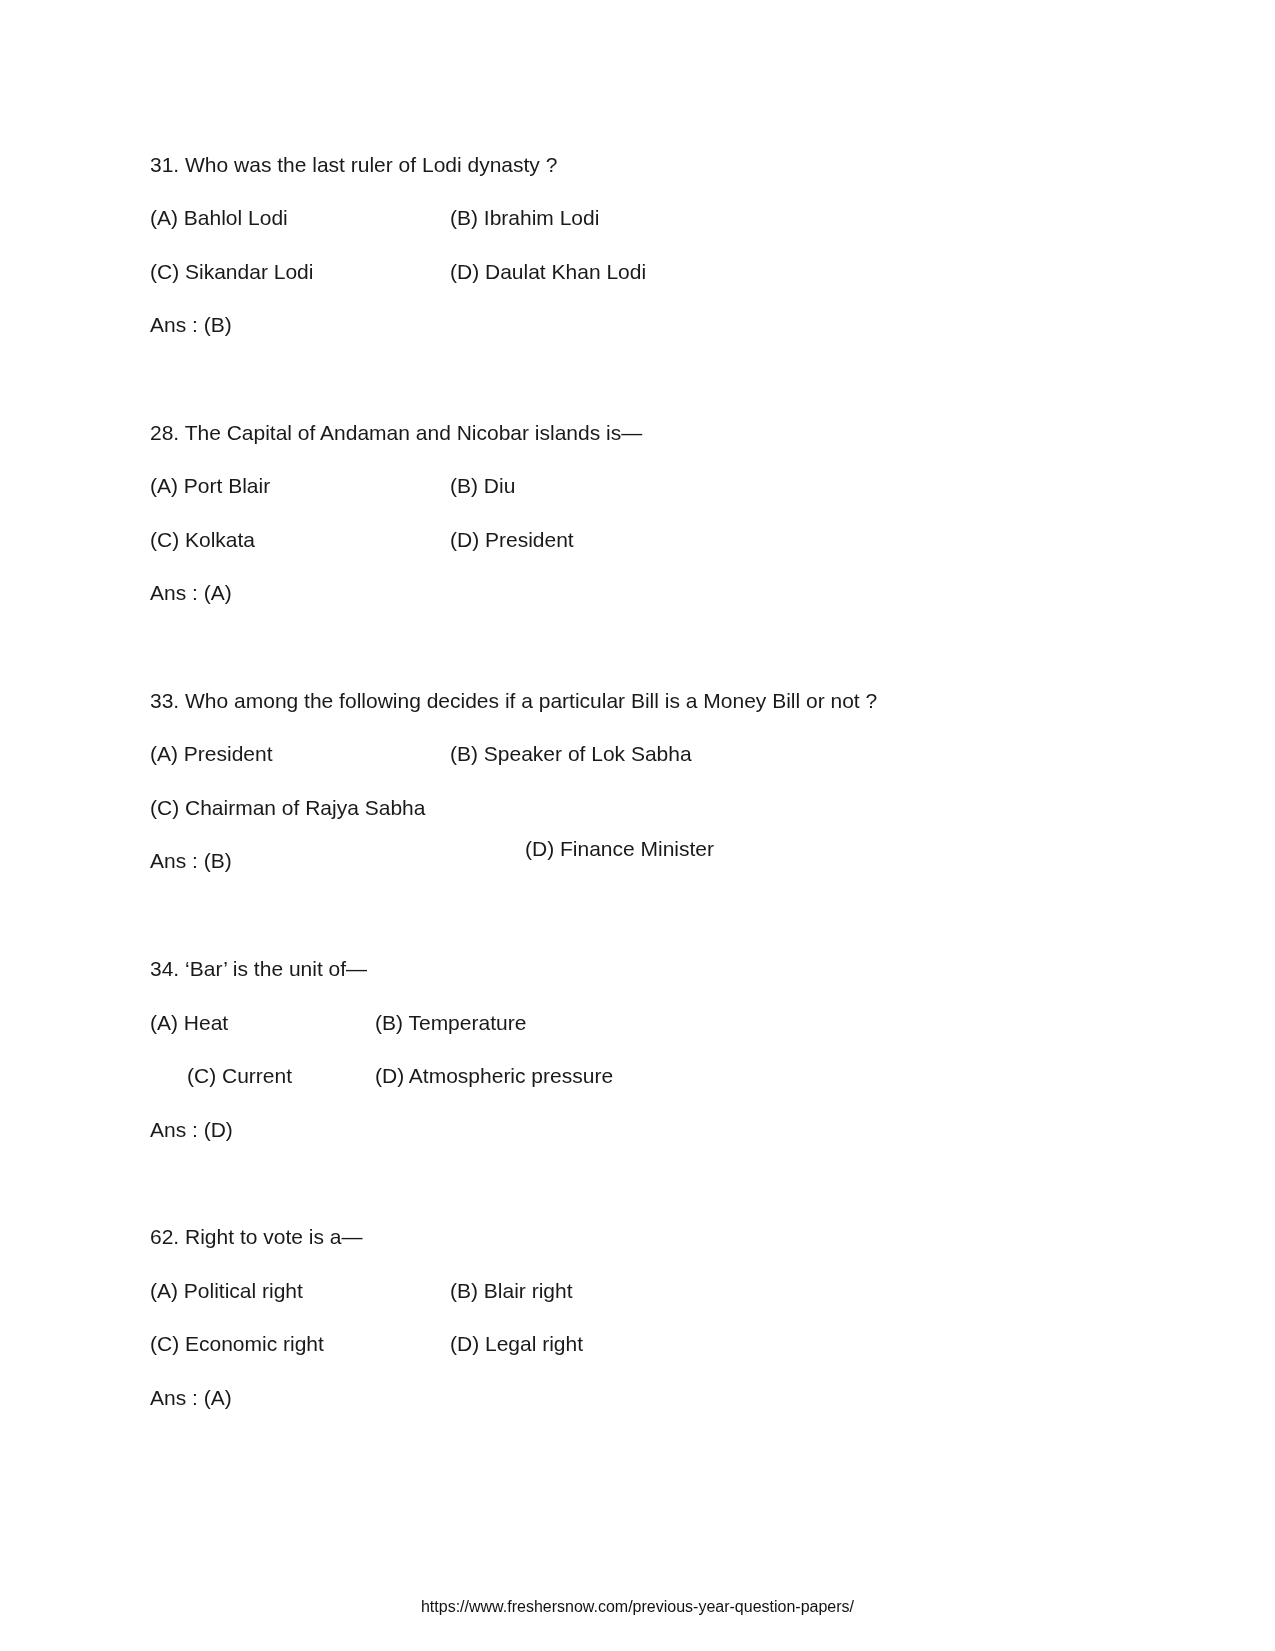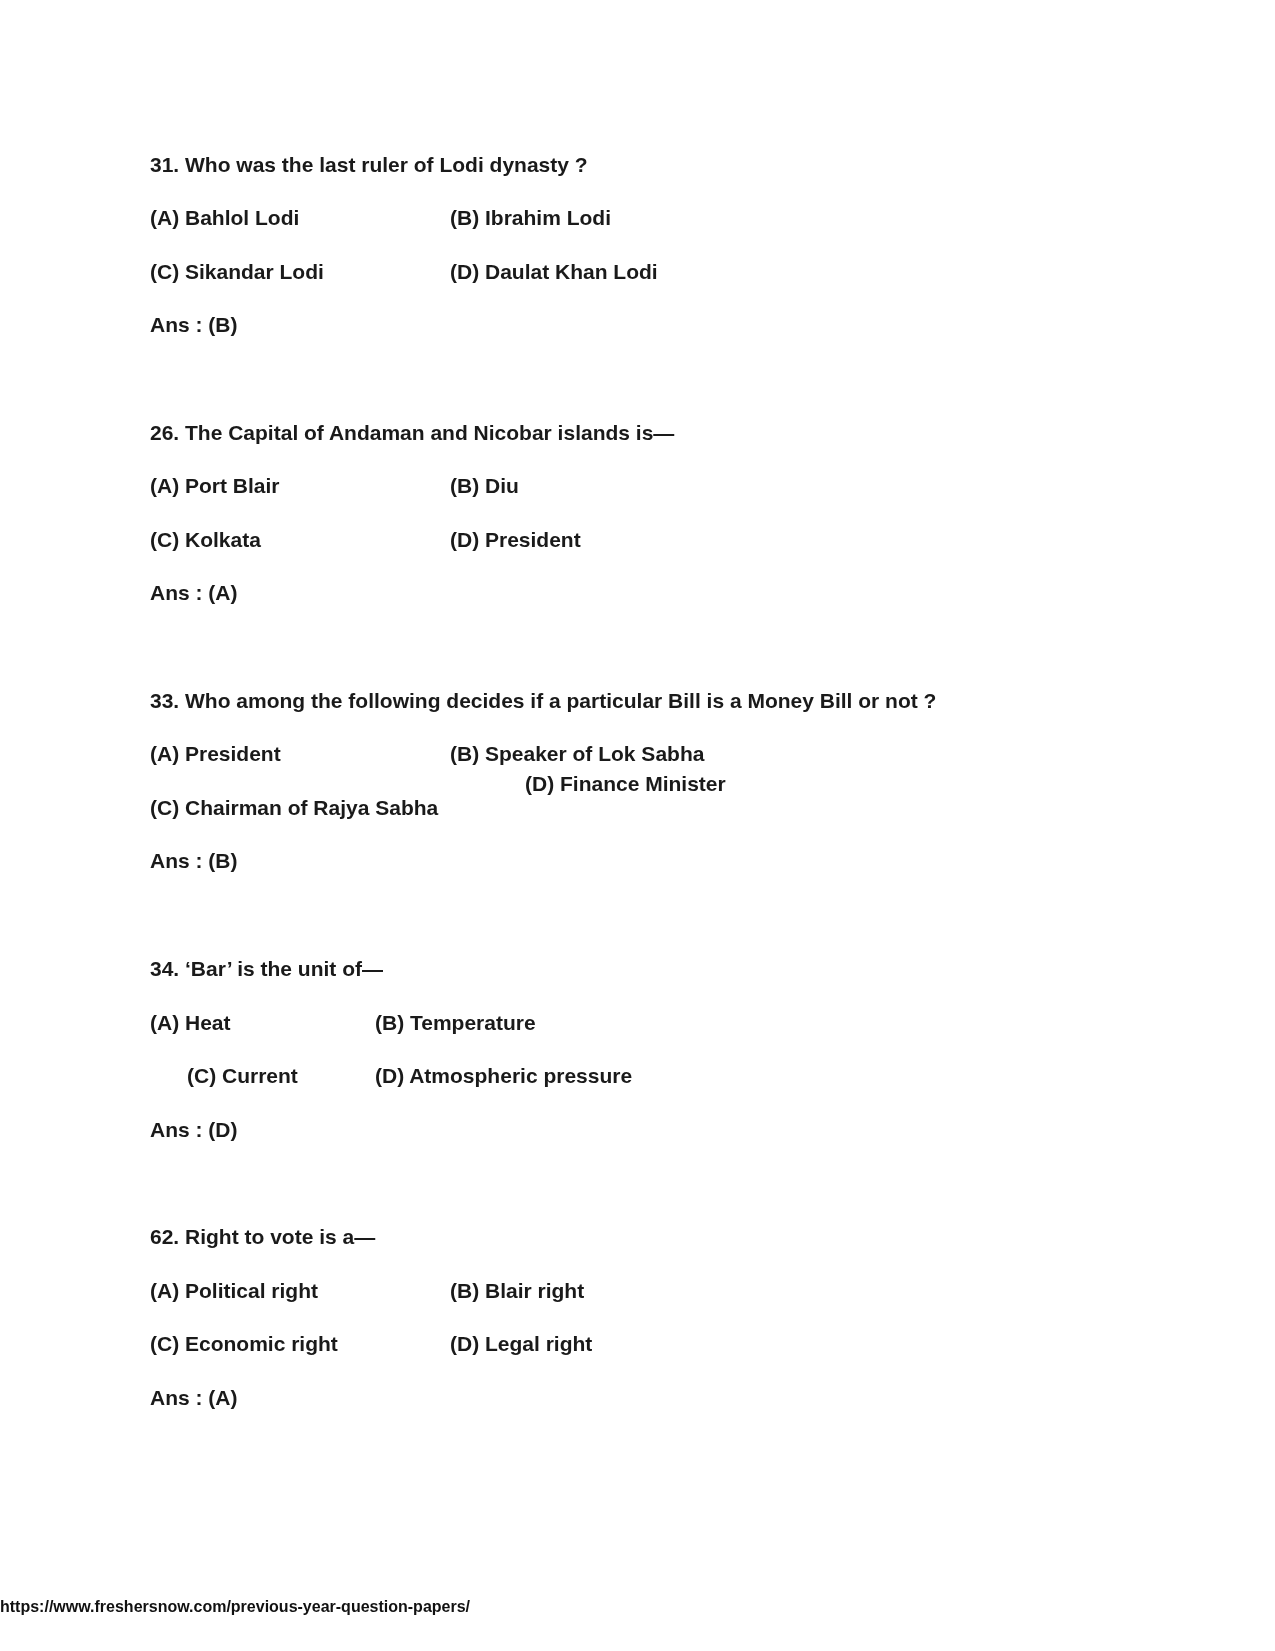--- a/index.html
+++ b/index.html
@@ -1,51 +1,51 @@
 <!DOCTYPE html>
 <html><head>
 <meta charset="utf-8">
 <style>
   html, body { margin: 0; padding: 0; background: #ffffff; }
   body { width: 1275px; height: 1651px; position: relative; overflow: hidden;
          font-family: "Liberation Sans", "DejaVu Sans", sans-serif; color: #1a1a1a; }
-  .page { position: absolute; left: 0; top: 0; width: 1193px; height: 1651px; font-weight: bold; }
+  .page { position: absolute; left: 0; top: 0; width: 1193px; height: 1651px; }
   .line { position: absolute; font-size: 21px; line-height: 26px; white-space: nowrap; }
-  .footer { position: absolute; top: 1597px; left: 0; width: 1275px; text-align: left;
+  .footer { position: absolute; top: 1597px; left: 0; width: 1275px; text-align: center;
             font-size: 16px; line-height: 20px; color: #111; }
 </style>
 </head>
 <body>
 
 <div class="page">
 
   <div>
     <div class="line" style="left:150px; top:152px;">31. Who was the last ruler of Lodi dynasty ?</div>
     <div class="line" style="left:150px; top:205px;">(A) Bahlol Lodi</div>
     <div class="line" style="left:450px; top:205px;">(B) Ibrahim Lodi</div>
     <div class="line" style="left:150px; top:259px;text-align:right;">(C) Sikandar Lodi</div>
     <div class="line" style="left:450px; top:259px;">(D) Daulat Khan Lodi</div>
     <div class="line" style="left:150px; top:312px;">Ans : (B)</div>
   </div>
 
   <div>
-    <div class="line" style="left:150px; top:420px;">26. The Capital of Andaman and Nicobar islands is—</div>
+    <div class="line" style="left:150px; top:420px;">28. The Capital of Andaman and Nicobar islands is—</div>
     <div class="line" style="left:150px; top:473px;">(A) Port Blair</div>
     <div class="line" style="left:450px; top:473px;">(B) Diu</div>
     <div class="line" style="left:150px; top:527px;">(C) Kolkata</div>
     <div class="line" style="left:450px; top:527px;">(D) President</div>
     <div class="line" style="left:150px; top:580px;">Ans : (A)</div>
   </div>
 
   <div>
     <div class="line" style="left:150px; top:688px;">33. Who among the following decides if a particular Bill is a Money Bill or not ?</div>
     <div class="line" style="left:150px; top:741px;">(A) President</div>
     <div class="line" style="left:450px; top:741px;">(B) Speaker of Lok Sabha</div>
     <div class="line" style="left:150px; top:795px;text-align:right;">(C) Chairman of Rajya Sabha</div>
-    <div class="line" style="left:525px; top:771px;">(D) Finance Minister</div>
+    <div class="line" style="left:525px; top:836px;">(D) Finance Minister</div>
     <div class="line" style="left:150px; top:848px;">Ans : (B)</div>
   </div>
 
   <div>
     <div class="line" style="left:150px; top:956px;">34. ‘Bar’ is the unit of—</div>
     <div class="line" style="left:150px; top:1010px;">(A) Heat</div>
     <div class="line" style="left:375px; top:1010px;">(B) Temperature</div>
     <div class="line" style="left:156px; top:1063px;margin-left:31px;">(C) Current</div>
     <div class="line" style="left:375px; top:1063px;">(D) Atmospheric pressure</div>
     <div class="line" style="left:150px; top:1117px;">Ans : (D)</div>

